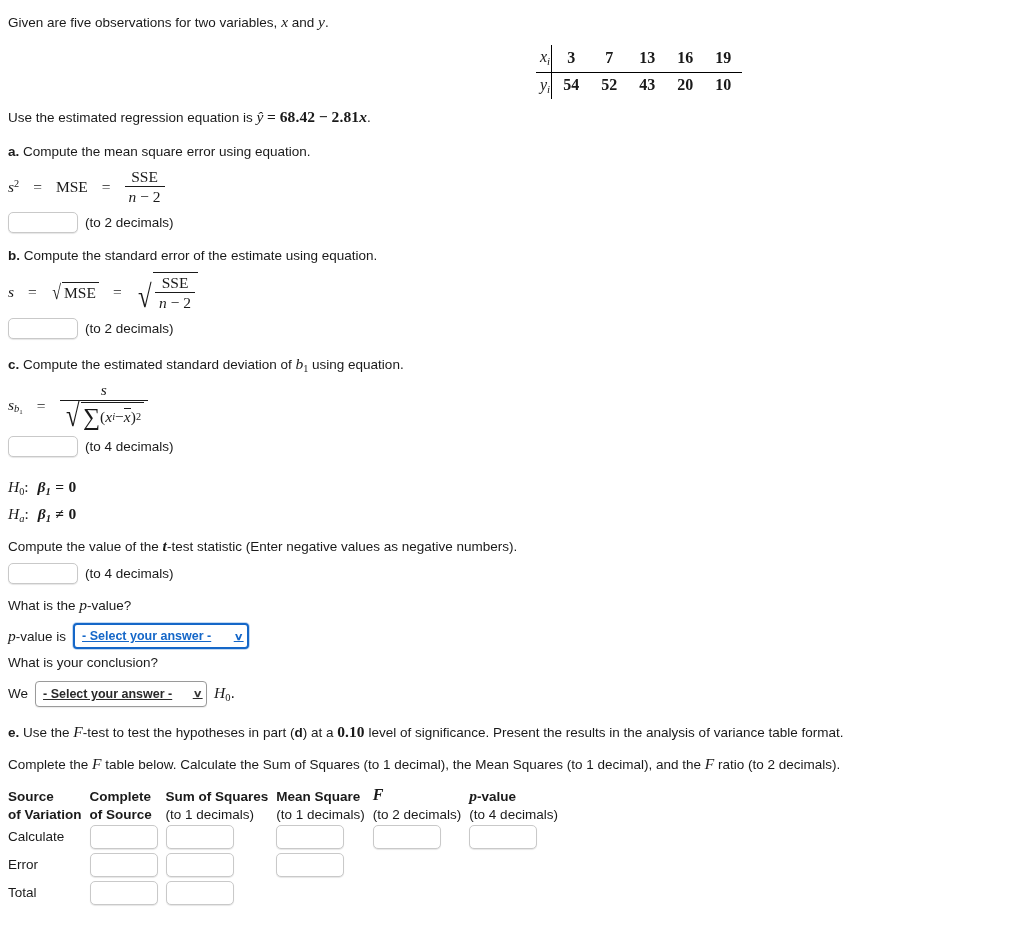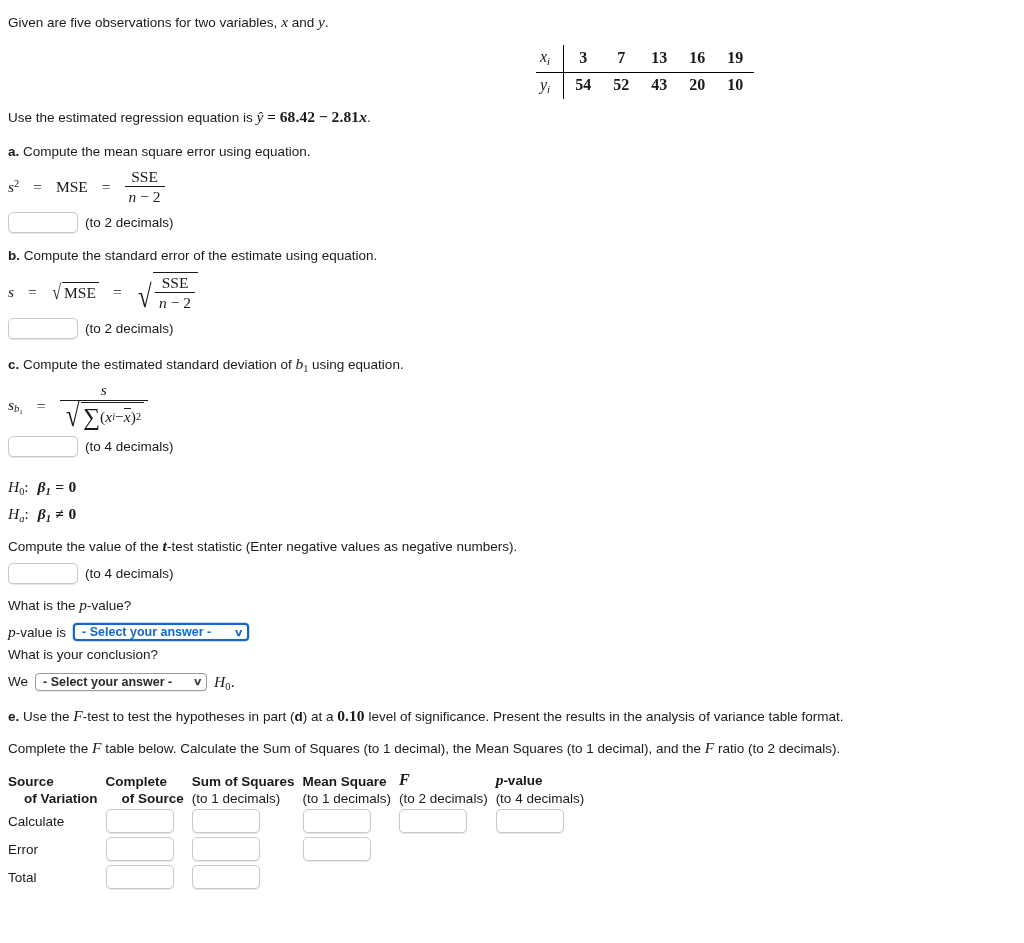--- a/index.html
+++ b/index.html
@@ -77,21 +77,21 @@
     padding: 3px 11px 4px 11px;
     text-align: center;
     font-size: 16px;
     font-weight: bold;
     font-style: normal;
     line-height: 1.15;
   }
   table.obs td.rowlab {
     font-style: italic;
     font-weight: normal;
-    padding-right: 13px;
+    padding-right: 1px;
     padding-left: 4px;
     border-right: 1.3px solid #000;
   }
   table.obs tr.r1 td { border-bottom: 1.3px solid #000; }
 
   
   .frac {
     display: inline-block;
     vertical-align: middle;
     text-align: center;
@@ -161,28 +161,29 @@
     box-sizing: border-box;
     padding: 0;
   }
   .hint { font-size: 13.5px; color: #1a1a1a; }
 
   .sel {
     display: inline-flex;
     align-items: center;
     justify-content: space-between;
     box-sizing: border-box;
-    height: 18px;
+    height: 26px;
     border-radius: 4px;
     background: #fff;
     font-size: 12.5px;
     font-weight: bold;
     padding: 0 5px 0 7px;
     white-space: nowrap;
     font-family: "Liberation Sans", sans-serif;
+    text-decoration: underline;
   }
   .sel .chev {
     font-size: 10px;
     margin-left: 10px;
     transform: scaleX(1.35);
     display: inline-block;
   }
   .sel-focus {
     border: 2px solid #1567c8;
     color: #1567c8;
@@ -208,21 +209,21 @@
   }
   table.anova th {
     text-align: left;
     vertical-align: bottom;
     font-weight: bold;
     padding: 0 8px 0 0;
     line-height: 1.28;
     white-space: nowrap;
   }
   table.anova th .l2 { font-weight: normal; display: block; }
-  table.anova th .l2b { font-weight: bold; display: block; margin-left: 16px; }
+  table.anova th .l2b { font-weight: bold; display: block; }
   table.anova th.c-f { text-align: left; }
   table.anova td {
     padding: 2px 8px 2px 0;
     vertical-align: middle;
     white-space: nowrap;
   }
   td.src { padding-right: 14px; }
   .cell-box {
     width: 68px;
     height: 24px;

